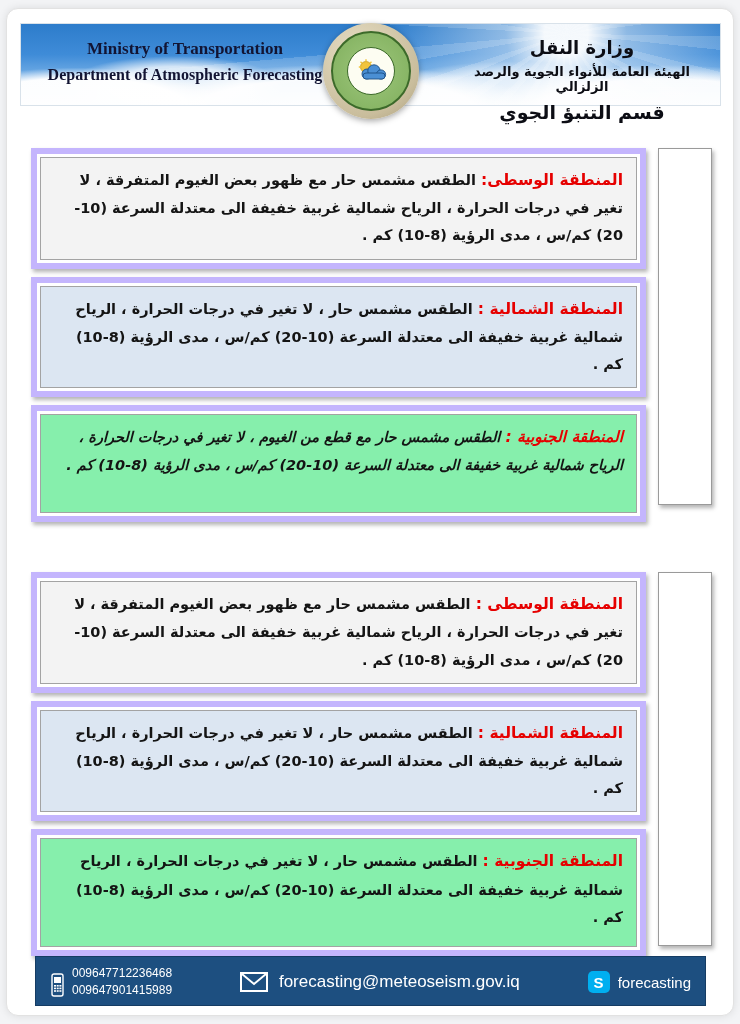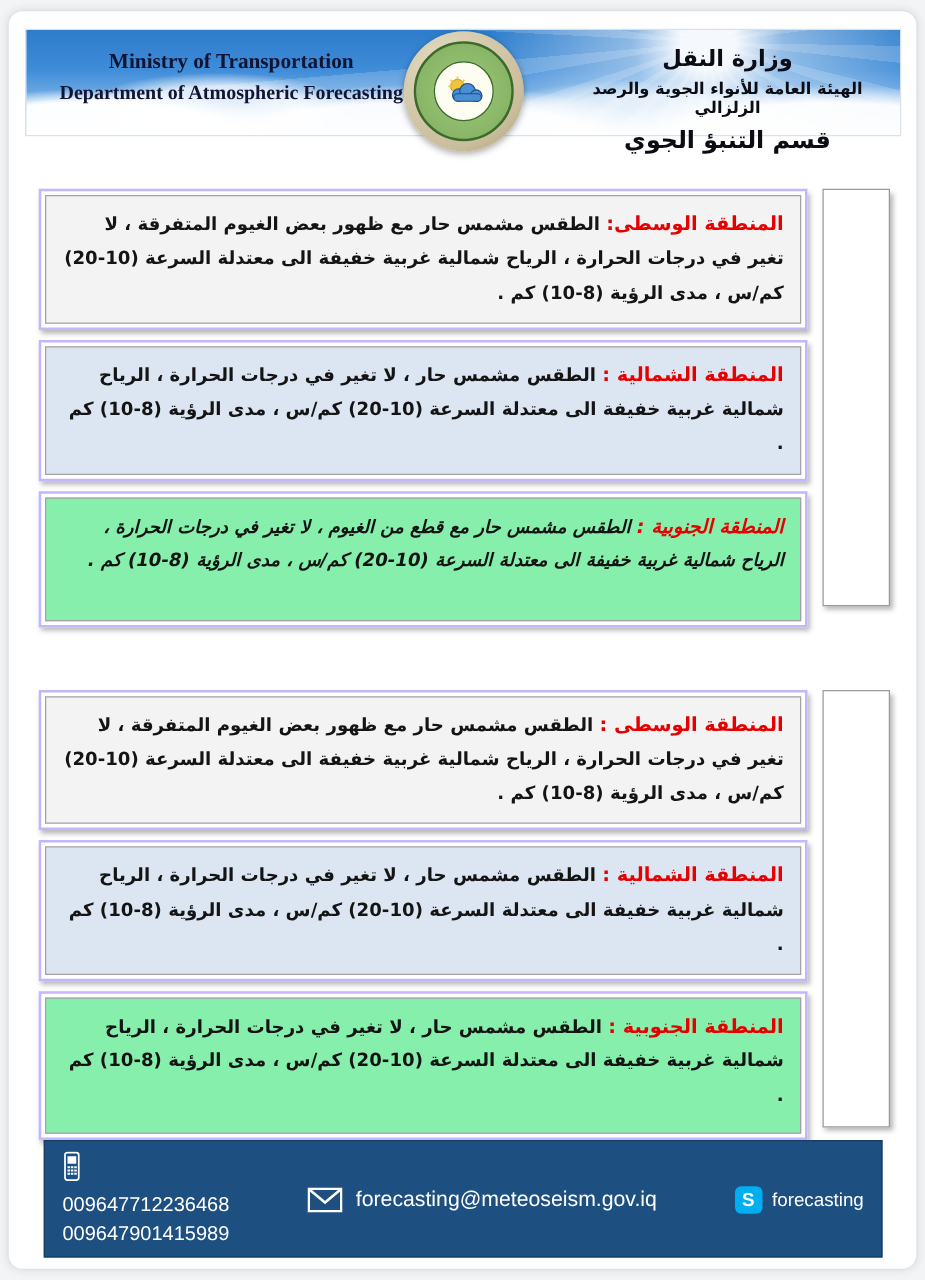--- a/index.html
+++ b/index.html
@@ -61,21 +61,21 @@
     width:46px;height:46px;border-radius:50%;background:#fdfdf2;
     border:1px solid #3c6a2a;
     display:flex;align-items:center;justify-content:center;
   }
   
   .section{display:flex;margin:0 21px 0 24px;}
   .section.first{margin-top:42px;}
   .section.second{margin-top:50px;}
   .blocks-col{flex:1;display:flex;flex-direction:column;gap:8px;}
   .block{
-    border:2px solid #c4b5fd;background:#ffffff;padding:3px;
+    border:6px solid #c4b5fd;background:#ffffff;padding:3px;
     box-shadow:2px 3px 4px rgba(90,90,90,.45);
   }
   .block-inner{
     border:1px solid #a3a3a3;
     padding:8px 13px 9px 13px;
     direction:rtl;text-align:right;
     font-size:14.5px;font-weight:700;line-height:1.88;color:#141414;
   }
   .rtitle{color:#e60000;font-size:15.5px;}
   .section.first  .blk1 .block-inner{min-height:74px;}
@@ -99,22 +99,22 @@
     white-space:nowrap;direction:rtl;
     color:#ffffff;font-size:18px;font-weight:700;letter-spacing:.5px;
   }
   .tab-label .sp{display:inline-block;width:14px;}
   
   .footer{
     margin:auto 27px 9px 28px;
     background:#1d4f80;border:1px solid #153c63;color:#fff;
   }
   .f-row1{display:flex;align-items:center;padding:8px 14px 6px 14px;}
-  .phones{display:flex;align-items:flex-start;gap:7px;
-    font-family:"Liberation Sans",sans-serif;font-size:16px;line-height:1.4;flex-direction:column;}
+  .phones{display:flex;align-items:flex-end;gap:7px;
+    font-family:"Liberation Sans",sans-serif;font-size:12px;line-height:1.4;}
   .email-group{margin:0 auto;display:flex;align-items:center;gap:11px;
     font-family:"Liberation Sans",sans-serif;font-size:17px;}
   .skype-group{display:flex;align-items:center;gap:8px;
     font-family:"Liberation Sans",sans-serif;font-size:15px;}
   .skype-badge{
     width:22px;height:22px;border-radius:5px;background:#00aff0;
     display:flex;align-items:center;justify-content:center;
     font-weight:700;font-size:15px;color:#fff;font-family:"Liberation Sans",sans-serif;
   }
   .f-row2{

